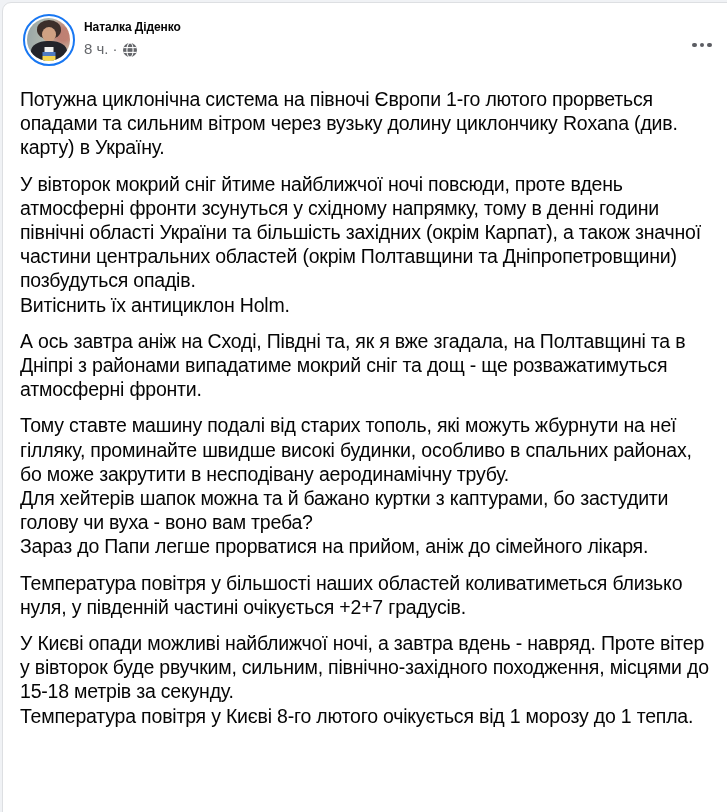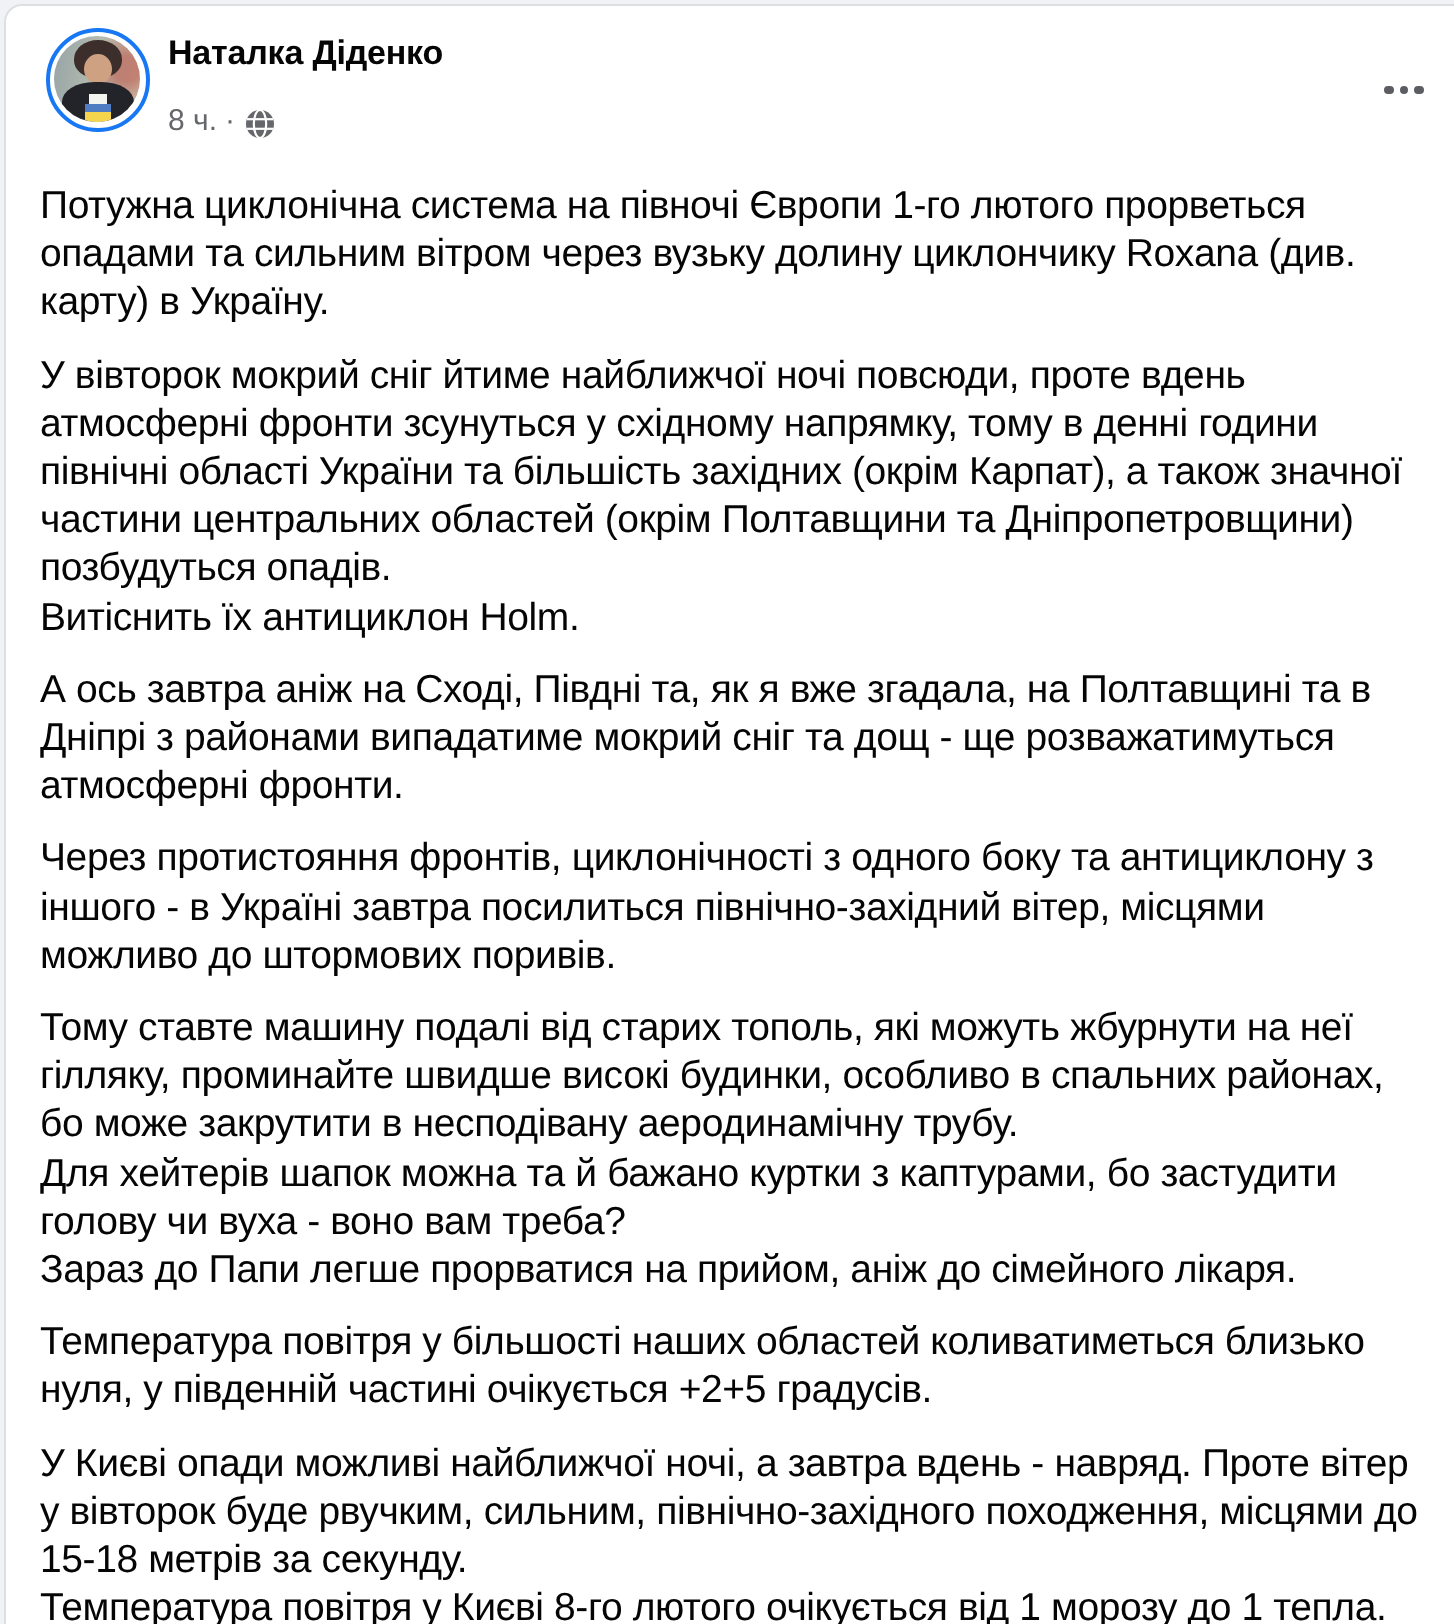--- a/index.html
+++ b/index.html
@@ -74,32 +74,32 @@
     position: absolute; left: 50%; bottom: 0; transform: translateX(-50%);
     width: 13px; height: 9px;
   }
   .avatar-flag .blue { height: 4px; background: #4f7cc2; }
   .avatar-flag .yellow { height: 5px; background: #f5d54d; }
   .header-text {
     margin-left: 9px;
     padding-top: 2px;
   }
   .author-name {
-    font-size: 17px;
+    font-size: 12px;
     font-weight: 700;
     color: #050505;
     line-height: 22px;
     letter-spacing: -0.1px;
     cursor: pointer;
     text-align: right;
   }
   .post-meta {
     display: flex;
     align-items: center;
-    margin-top: 14px;
+    margin-top: 2px;
     font-size: 15px;
     color: #65676b;
     line-height: 18px;
   }
   .timestamp { cursor: pointer; }
   .meta-separator { margin: 0 4px; }
   .globe-icon { display: inline-block; width: 16px; height: 16px; margin-top: 1px; }
   .menu-button {
     position: absolute;
     right: 21px;
@@ -174,19 +174,18 @@
           <span></span>
       </span>
     </div>
 
   </div>
 
   <div class="post-text">
       <div class="post-paragraph">Потужна циклонічна система на півночі Європи 1-го лютого прорветься опадами та сильним вітром через вузьку долину циклончику Roxana (див. карту) в Україну.</div>
       <div class="post-paragraph">У вівторок мокрий сніг йтиме найближчої ночі повсюди, проте вдень атмосферні фронти зсунуться у східному напрямку, тому в денні години північні області України та більшість західних (окрім Карпат), а також значної частини центральних областей (окрім Полтавщини та Дніпропетровщини) позбудуться опадів.<br>Витіснить їх антициклон Holm.</div>
       <div class="post-paragraph">А ось завтра аніж на Сході, Півдні та, як я вже згадала, на Полтавщині та в Дніпрі з районами випадатиме мокрий сніг та дощ - ще розважатимуться атмосферні фронти.</div>
-      <div class="post-paragraph">Через протистояння фронтів, циклонічності з одного боку та антициклону з іншого - в Україні завтра посилиться північно-західний вітер, місцями можливо до штормових поривів.</div>
       <div class="post-paragraph">Тому ставте машину подалі від старих тополь, які можуть жбурнути на неї гілляку, проминайте швидше високі будинки, особливо в спальних районах, бо може закрутити в несподівану аеродинамічну трубу.<br>Для хейтерів шапок можна та й бажано куртки з каптурами, бо застудити голову чи вуха - воно вам треба?<br>Зараз до Папи легше прорватися на прийом, аніж до сімейного лікаря.</div>
-      <div class="post-paragraph">Температура повітря у більшості наших областей коливатиметься близько нуля, у південній частині очікується +2+5 градусів.</div>
+      <div class="post-paragraph">Температура повітря у більшості наших областей коливатиметься близько нуля, у південній частині очікується +2+7 градусів.</div>
       <div class="post-paragraph">У Києві опади можливі найближчої ночі, а завтра вдень - навряд. Проте вітер у вівторок буде рвучким, сильним, північно-західного походження, місцями до 15-18 метрів за секунду.<br>Температура повітря у Києві 8-го лютого очікується від 1 морозу до 1 тепла.</div>
     </div>
 
 </div>
 
 </body></html>

